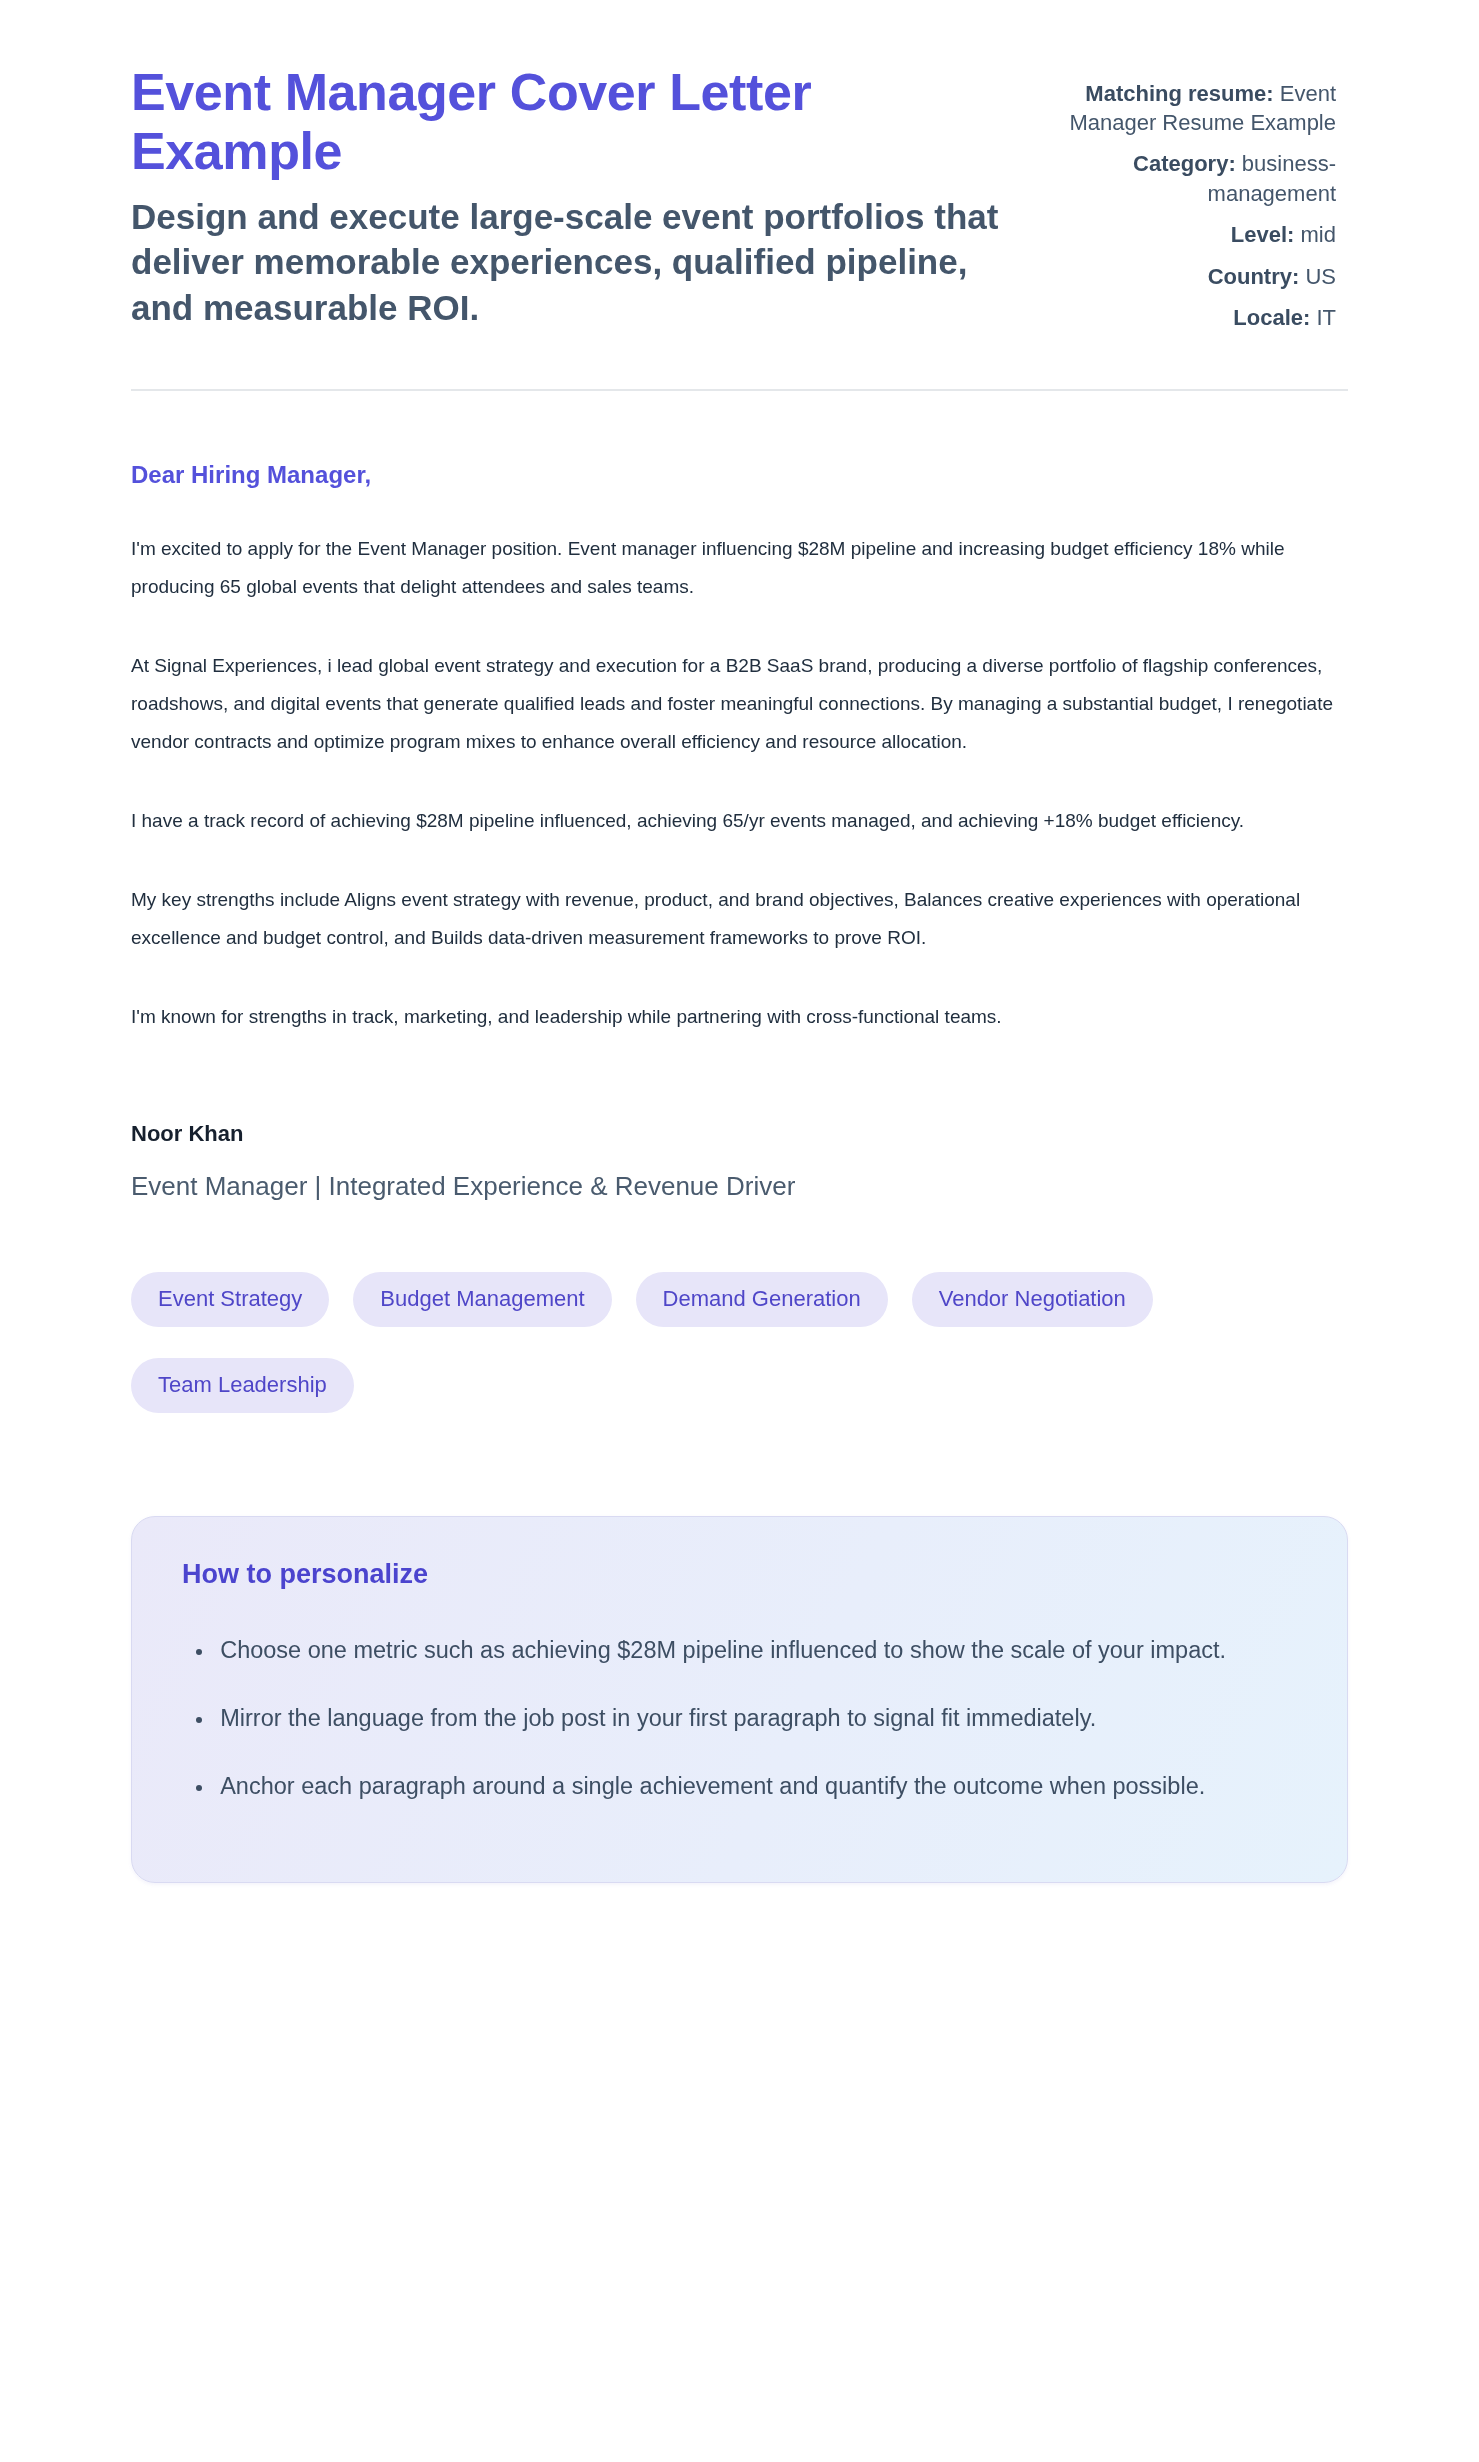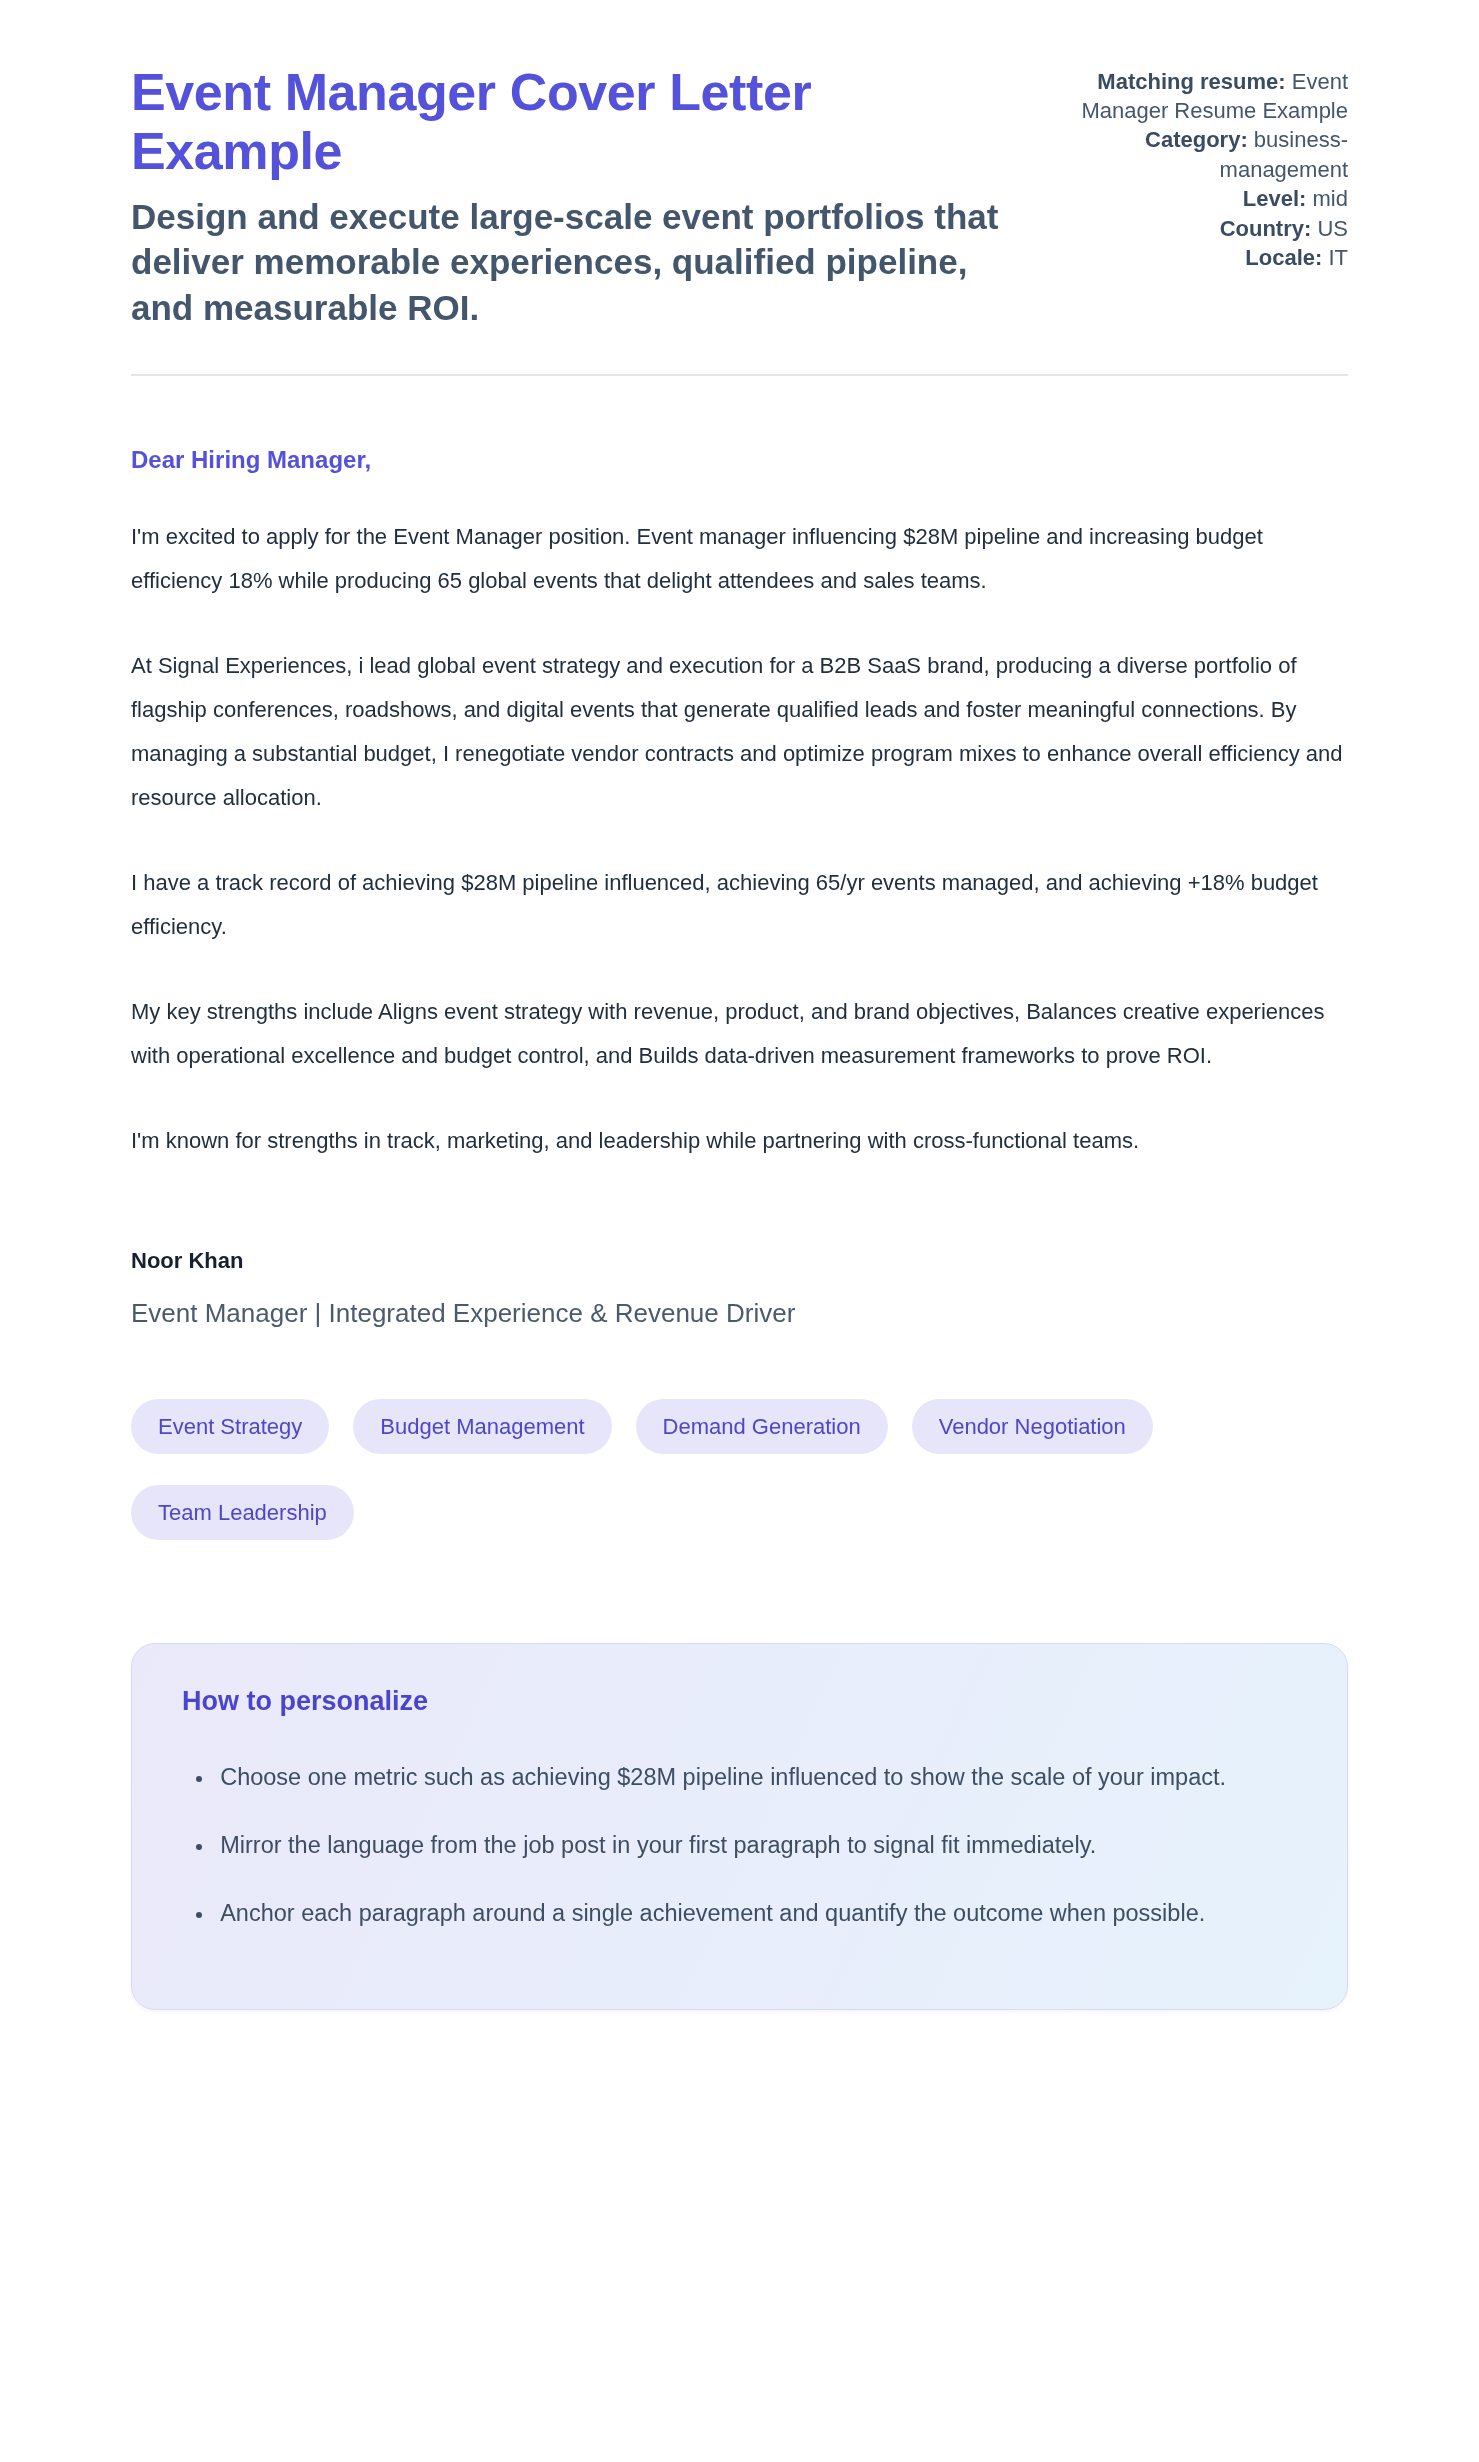--- a/index.html
+++ b/index.html
@@ -47,37 +47,37 @@
   }
   .meta{
     width:303px;
     flex-shrink:0;
     padding-top:3.5px;
     text-align:right;
     font-size:22px;
     line-height:1.34;
     color:var(--heading-slate);
   }
-  .meta-item{margin:0;}
+  .meta-item{margin:12px;}
   .meta-label{font-weight:bold;color:#3a4c61;}
   .divider{
     border:none;
     border-top:2.6px solid var(--divider);
     margin:44px 0 0;
   }
   .greeting{
     margin:70px 0 0;
     font-size:24px;
     font-weight:bold;
     color:var(--accent);
   }
   .para{
     margin:41px 0;
     max-width:1218px;
-    font-size:22px;
+    font-size:19px;
     line-height:2.0;
     color:var(--body-text);
   }
   .sig-name{
     margin:85px 0 0;
     font-size:22px;
     font-weight:bold;
     color:var(--name-text);
   }
   .sig-title{

